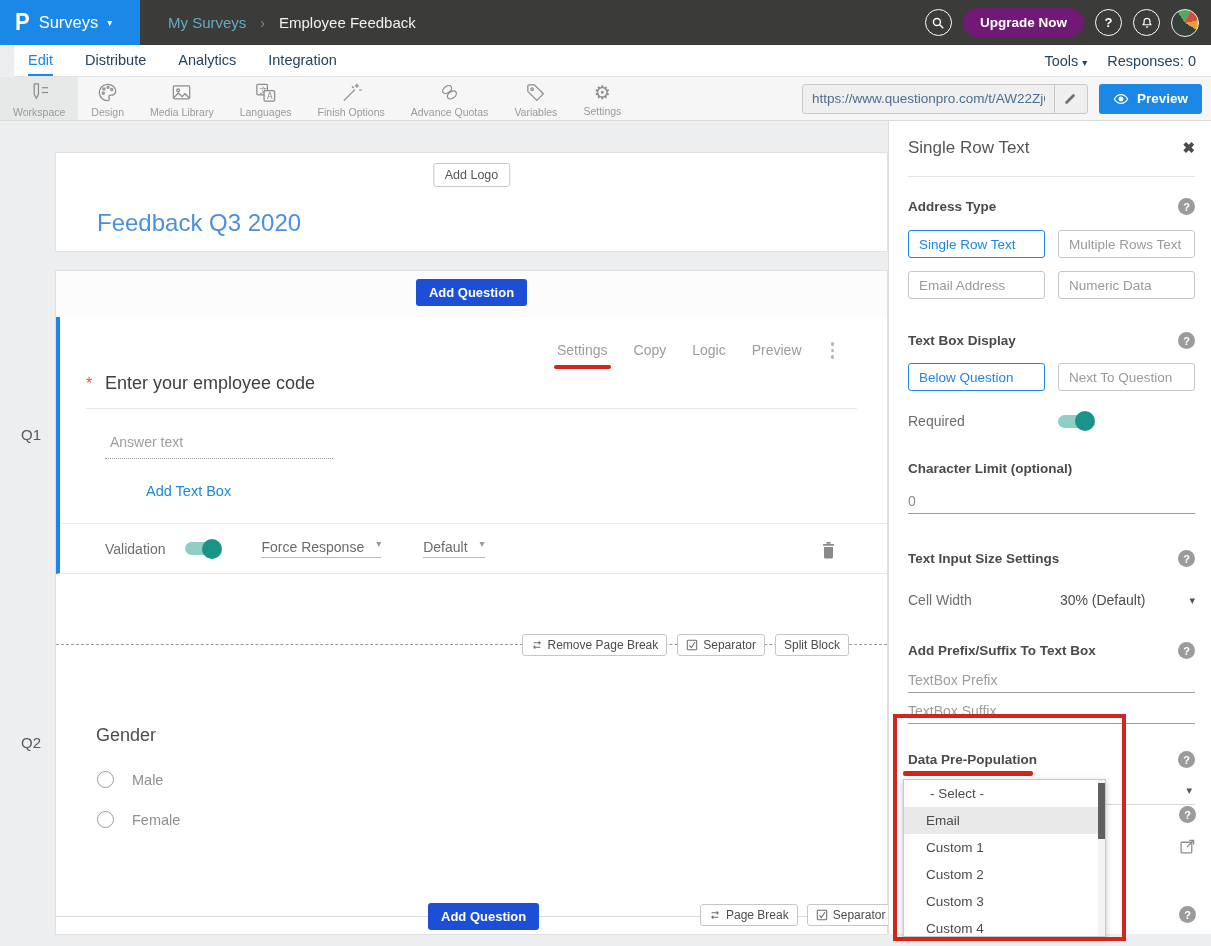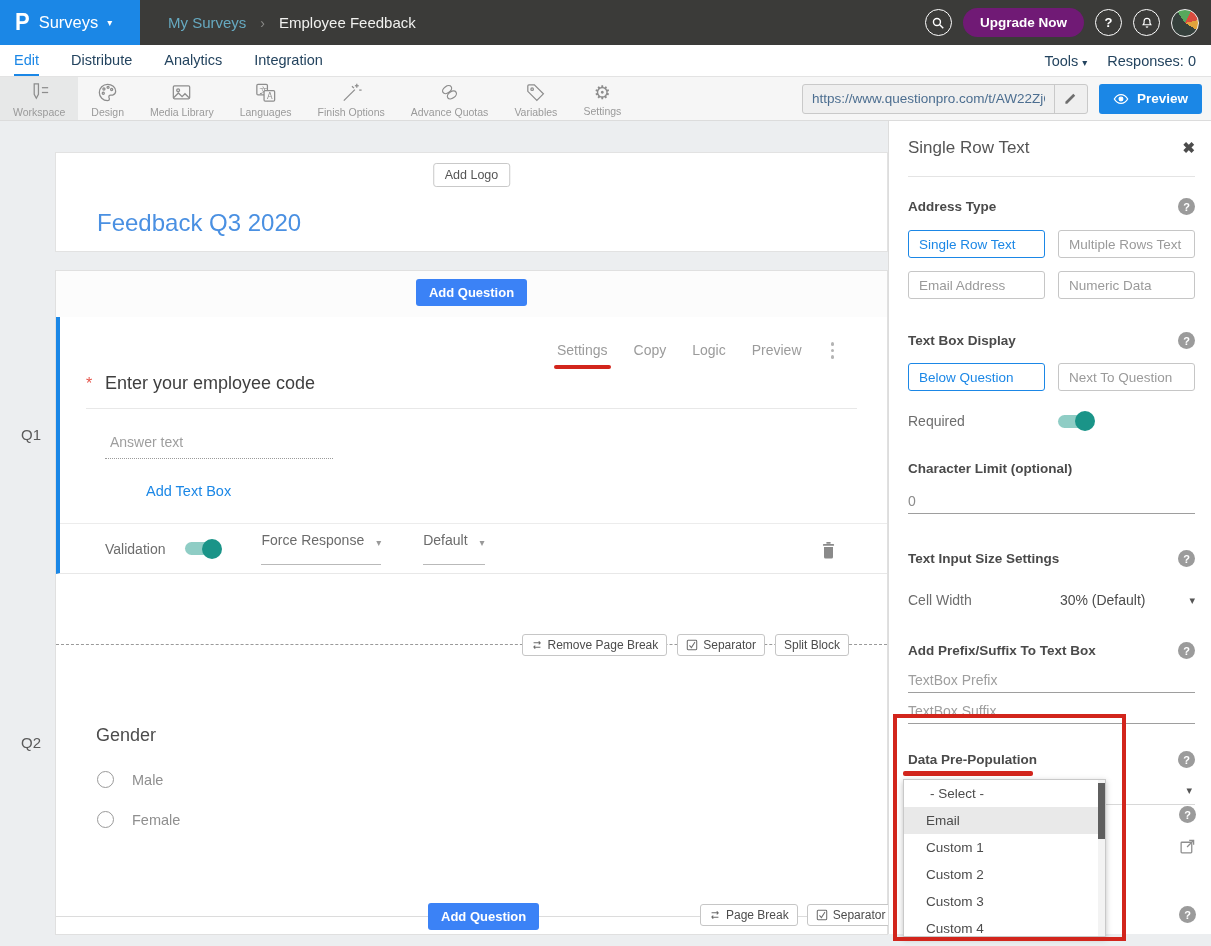--- a/index.html
+++ b/index.html
@@ -18,21 +18,21 @@
   .crumb-parent{color:#66a9c0}
   .crumb-sep{color:#8a8a88;font-size:14px}
   .crumb-current{color:#f1f1ef}
   .topbar-right{margin-left:auto;display:flex;align-items:center;gap:11px;padding-right:12px}
   .circle-btn{width:27px;height:27px;border:1.7px solid #fff;border-radius:50%;display:flex;align-items:center;justify-content:center;color:#fff;font-size:13px;font-weight:bold;background:transparent}
   .upgrade{background:#701a75;color:#fff;border:none;border-radius:15px;font-weight:bold;font-size:13.5px;padding:7px 17px;font-family:inherit}
   .avatar{width:28px;height:28px;border-radius:50%;border:1.5px solid #eee;
     background:conic-gradient(from 200deg,#35403c 0 35%,#57a85c 35% 52%,#d84b3e 52% 66%,#e0a33c 66% 78%,#35403c 78% 100%)}
 
   
-  .nav{position:absolute;top:45px;left:0;right:0;height:32px;background:#fff;border-bottom:1px solid #e3e3e3;display:flex;align-items:center;font-size:14.5px;z-index:3}
+  .nav{position:absolute;top:45px;left:14px;right:0;height:32px;background:#fff;border-bottom:1px solid #e3e3e3;display:flex;align-items:center;font-size:14.5px;z-index:3}
   .nav-tabs{display:flex;gap:32px;padding-left:14px;height:100%;align-items:center}
   .nav-tab{color:#24445f;height:100%;display:flex;align-items:center;border-bottom:2px solid transparent;cursor:pointer}
   .nav-tab.active{color:#1b87e6;border-bottom-color:#1b87e6}
   .nav-right{margin-left:auto;display:flex;align-items:center;gap:20px;padding-right:15px;color:#24445f}
   .nav-right .caret{color:#24445f}
 
   
   .toolbar{position:absolute;top:77px;left:0;right:0;height:44px;background:#f6f6f6;border-bottom:1px solid #dcdcdc;display:flex;align-items:stretch;z-index:3}
   .tool{display:flex;flex-direction:column;align-items:center;justify-content:center;gap:1px;padding:3px 13px 2px;color:#9a9a9a;font-size:10.5px;min-width:58px;cursor:pointer}
   .tool svg{stroke:#8d8d8d;fill:none;stroke-width:1.3}
@@ -51,38 +51,38 @@
 
   .block-card{position:absolute;left:55px;top:270px;width:833px;height:665px;background:#fff;border:1px solid #e0e0e0;z-index:1}
   .block-header{height:47px;background:#fafafa;border-bottom:1px solid #e4e4e4;display:flex;align-items:center;position:relative}
   .collapse-icon{margin-left:23px;cursor:pointer}
   .collapse-icon svg{stroke:#5a5a5a;fill:none;stroke-width:1.7}
   .block-title{margin-left:22px;font-size:15px;color:#4c4c4c}
   .kebab{display:flex;flex-direction:column;gap:3px;cursor:pointer;padding:3px}
   .kebab i{width:3.5px;height:3.5px;border-radius:50%;background:#b4b4b4}
   .block-kebab{position:absolute;right:26px;top:15px}
   .addq-band{height:46px;background:#fcfcfc;display:flex;justify-content:center;align-items:flex-start;padding-top:8px}
-  .btn-primary{background:#3b82f6;color:#fff;border:none;border-radius:3px;font-family:inherit;font-size:13px;font-weight:bold;padding:6px 13px;cursor:pointer}
+  .btn-primary{background:#1d4ed8;color:#fff;border:none;border-radius:3px;font-family:inherit;font-size:13px;font-weight:bold;padding:6px 13px;cursor:pointer}
 
   
   .q1{position:relative;height:257px;background:#fff;border-left:4px solid #1b87e6;border-bottom:1px solid #e8e8e8}
   .q-tabs{position:absolute;top:22px;right:50px;display:flex;align-items:center;gap:26px;font-size:14px;color:#9b9b9b}
   .q-tab{cursor:pointer;position:relative}
   .red-tab-underline{position:absolute;left:-3px;right:-3px;bottom:-11px;height:4px;background:#d2251c;border-radius:2px}
   .q-tabs .kebab{margin-left:0}
   .q-text-row{position:absolute;top:56px;left:26px;right:30px;border-bottom:1px solid #e8e8e8;padding-bottom:14px;display:flex;gap:8px;align-items:baseline}
   .req-star{color:#e5544a;font-size:16px;width:11px}
   .q-text{font-size:18px;color:#3f3f3f}
   .answer-ph{position:absolute;top:117px;left:45px;width:228px;color:#9e9e9e;font-size:14px;padding:0 5px 8px;border-bottom:1.5px dotted #9a9a9a;cursor:text}
   .add-textbox{position:absolute;top:166px;left:86px;color:#1b87e6;font-size:14.5px;cursor:pointer}
   .q-footer{position:absolute;left:0;right:0;bottom:0;height:50px;border-top:1px solid #ececec;display:flex;align-items:center;padding-left:45px;gap:20px}
   .footer-label{color:#6d6d6d;font-size:14px}
   .toggle{width:34px;height:13px;border-radius:7px;background:#8fcdc5;position:relative;cursor:pointer;flex:none}
   .toggle::after{content:"";position:absolute;right:-3px;top:-3.5px;width:20px;height:20px;border-radius:50%;background:#1a9488}
-  .mini-dd{display:flex;align-items:flex-end;gap:12px;color:#6b6b6b;font-size:14px;border-bottom:1px solid #b9b9b9;padding-bottom:16px;cursor:pointer}
+  .mini-dd{display:flex;align-items:flex-start;gap:12px;color:#6b6b6b;font-size:14px;border-bottom:1px solid #b9b9b9;padding-bottom:2px;cursor:pointer}
   .mini-dd .caret{color:#999;font-size:10px}
   .dd-force{margin-left:22px}
   .dd-default{margin-left:22px}
   .trash{position:absolute;right:51px;top:17px;cursor:pointer}
 
   
   .pb-row{position:absolute;left:56px;top:634px;width:831px;height:22px;z-index:2}
   .pb-row::before{content:"";position:absolute;left:0;right:0;top:10px;border-top:1.5px dashed #9a9a9a}
   .pb-chips{position:absolute;right:38px;top:0;display:flex;gap:10px}
   .chip{position:relative;background:#fff;border:1px solid #c6c6c6;border-radius:3px;height:22px;display:flex;align-items:center;gap:5px;padding:0 8px;font-size:12px;color:#4c4c4c;cursor:pointer}

